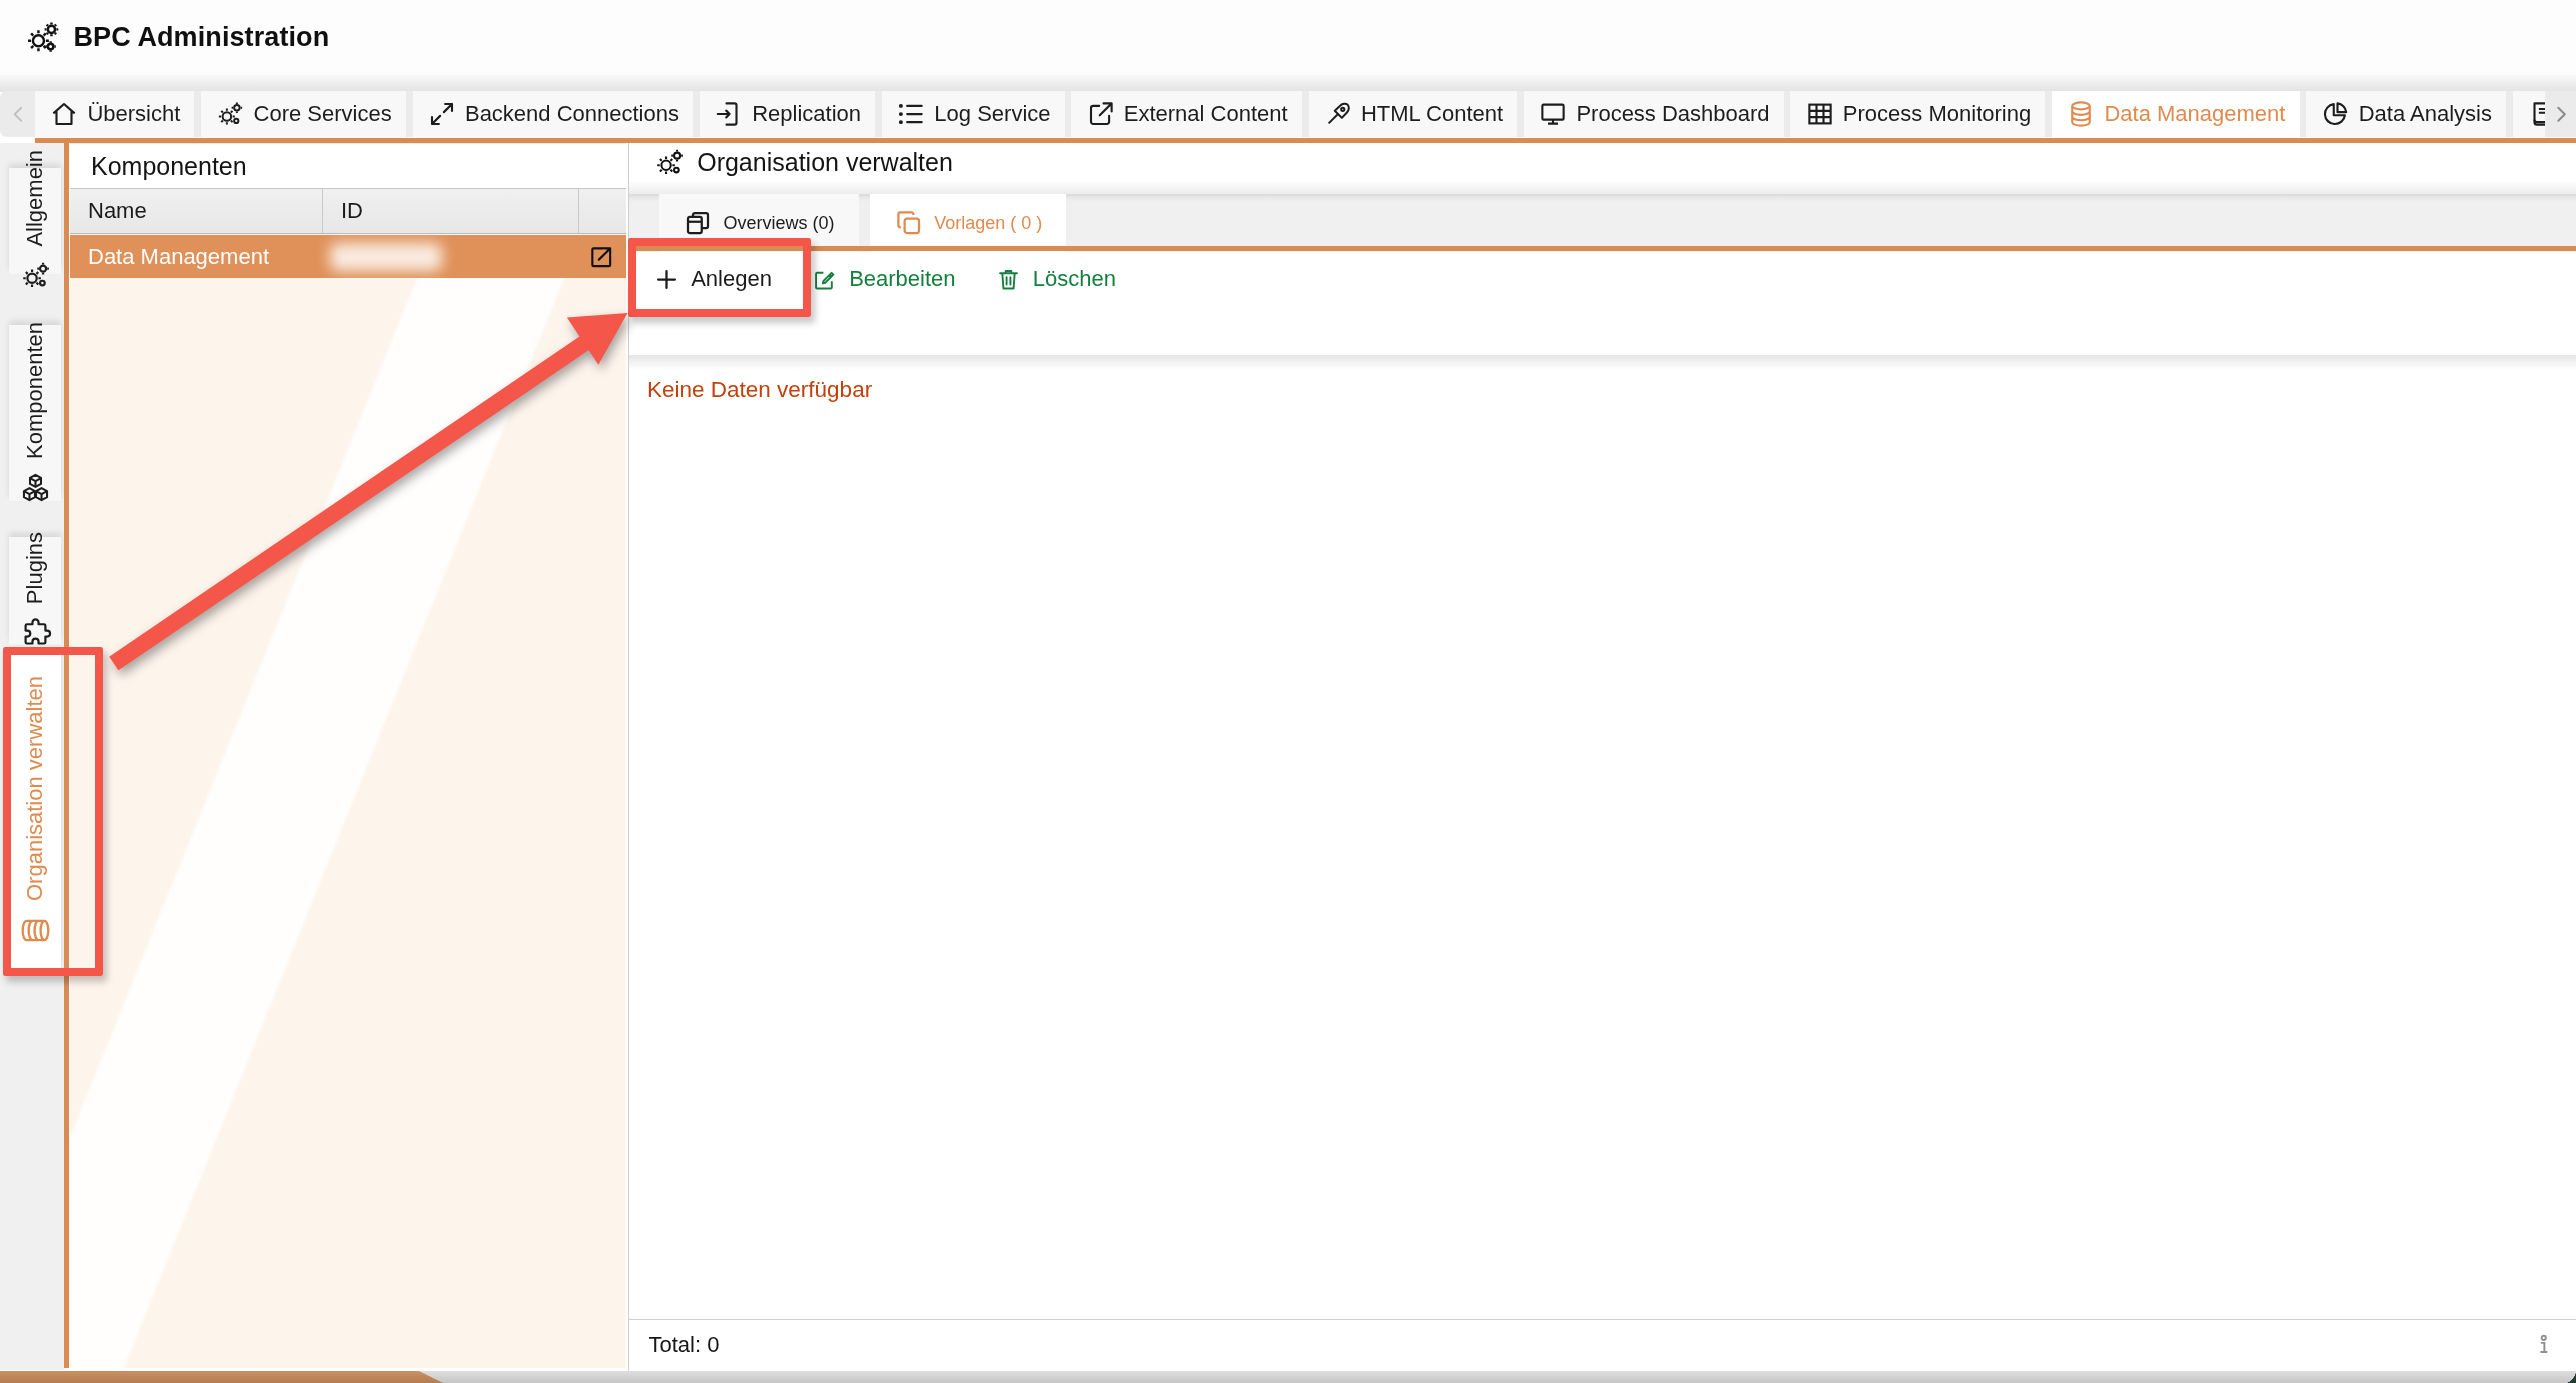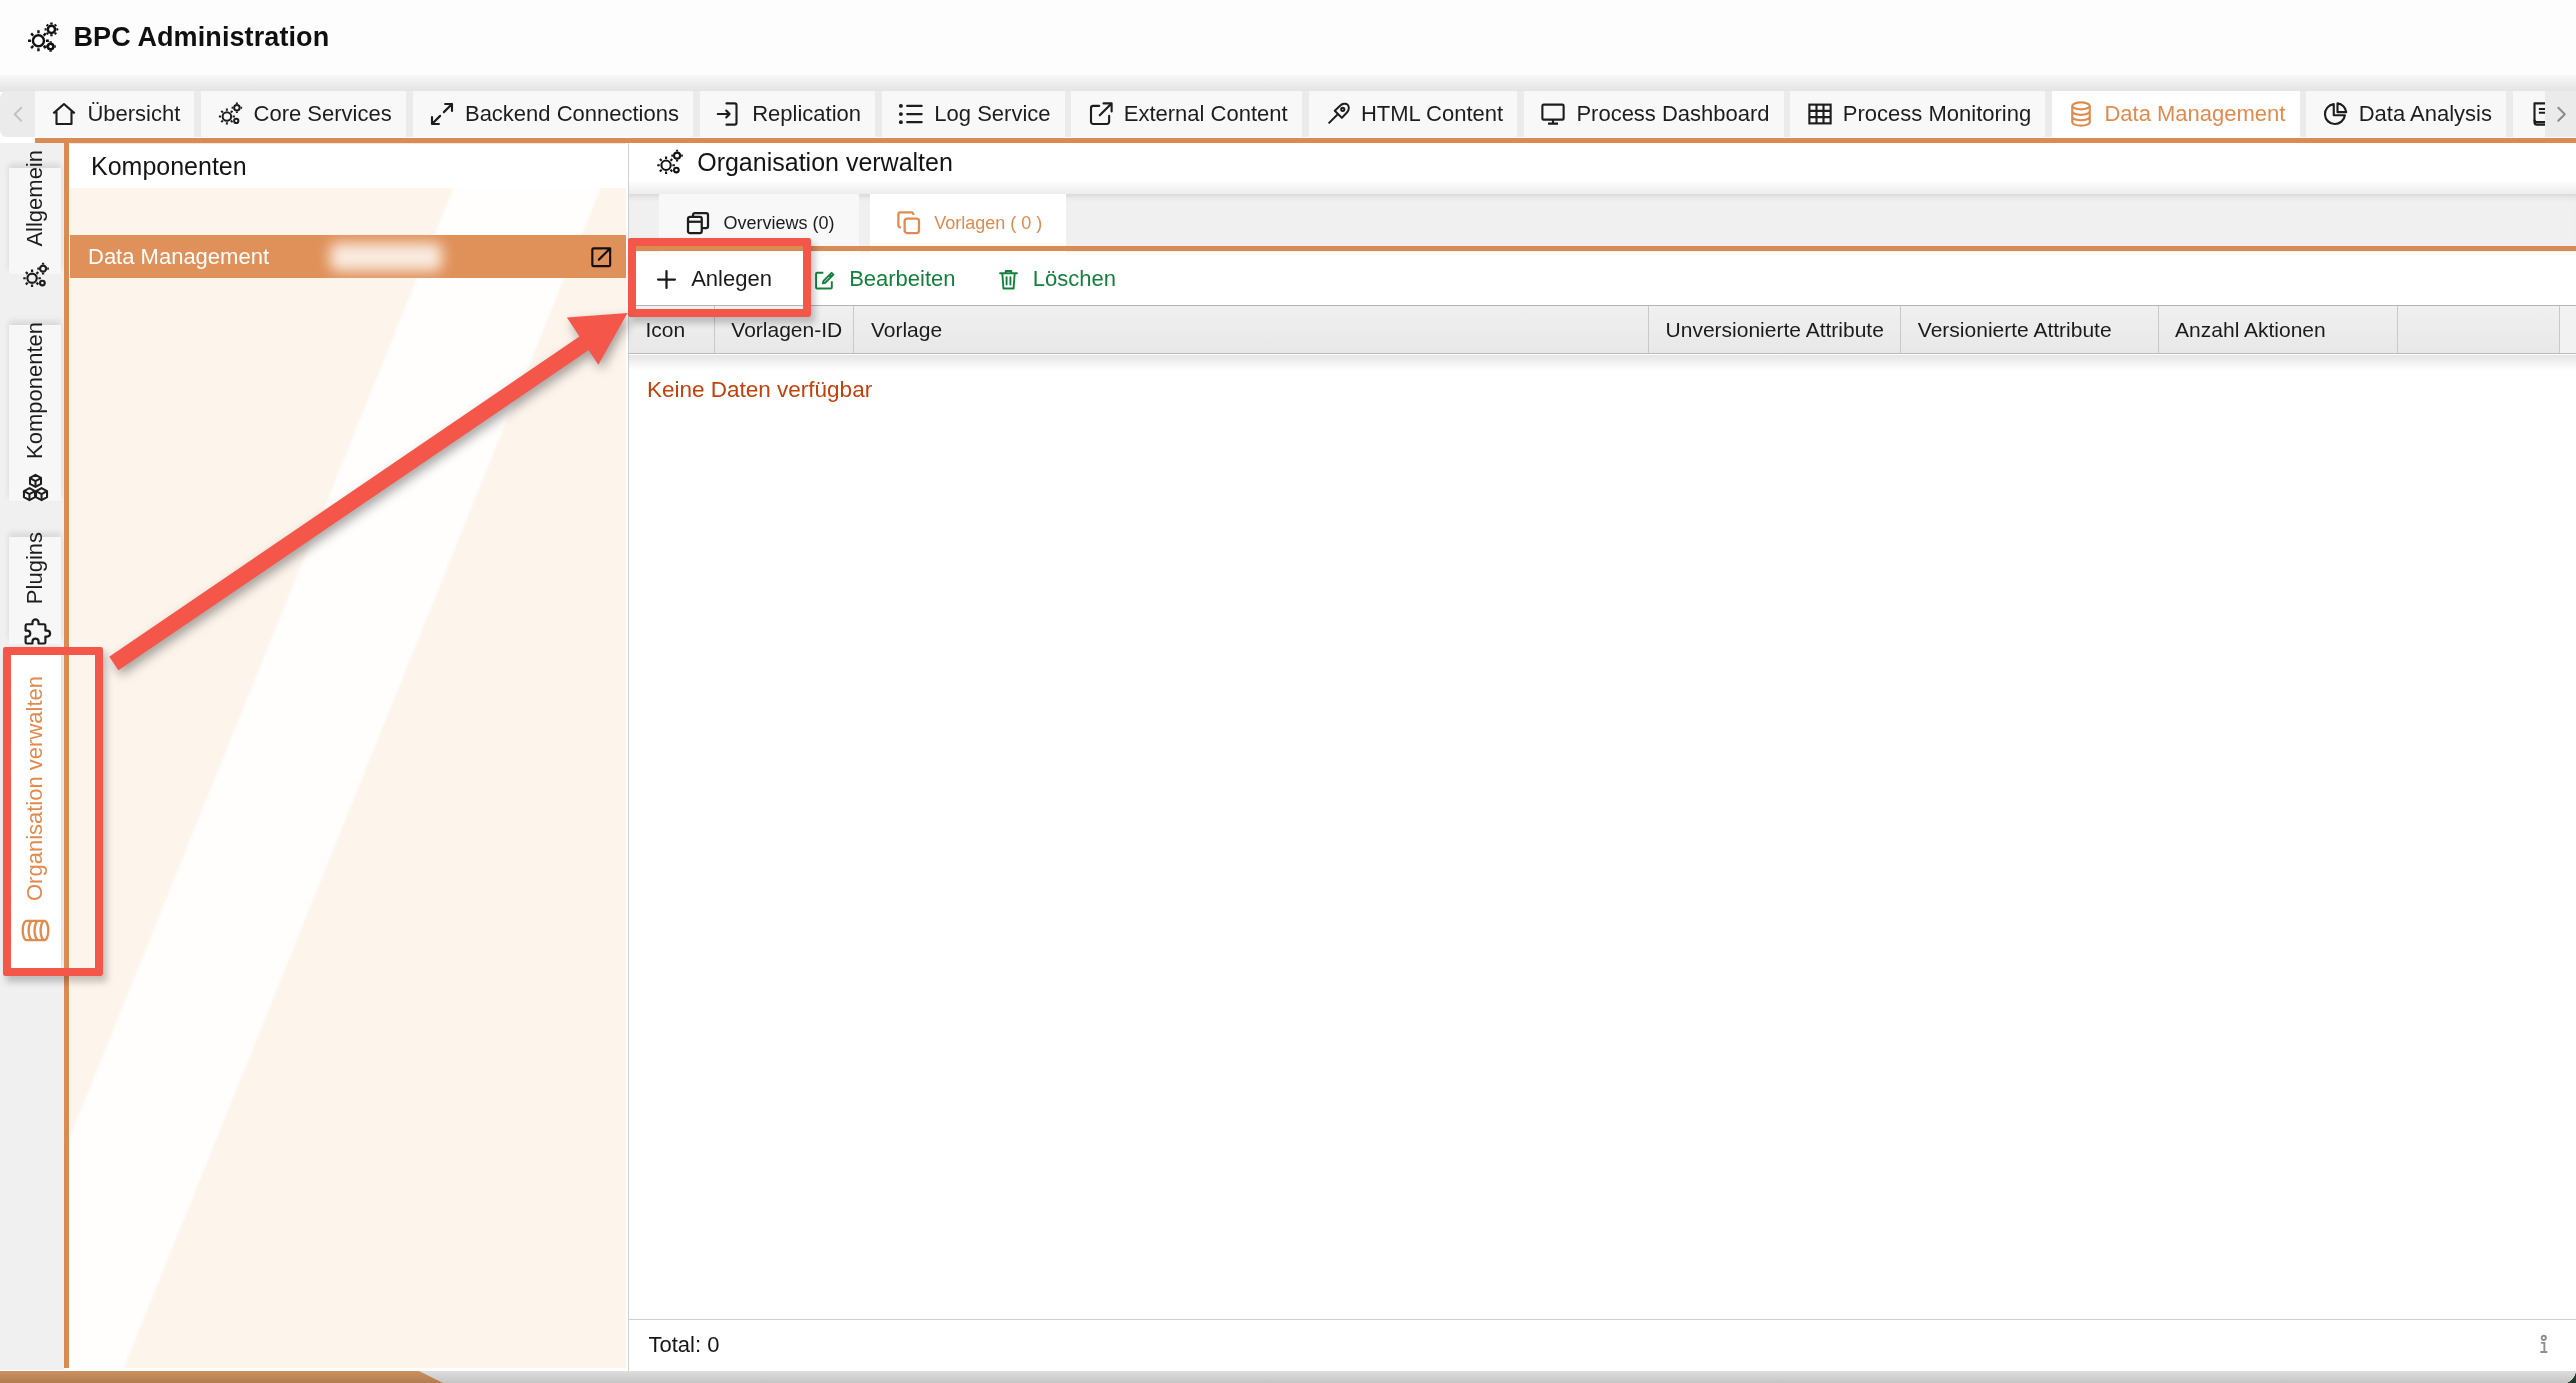--- a/index.html
+++ b/index.html
@@ -266,20 +266,25 @@
           <g transform="rotate(90 12 12)">
             <ellipse cx="12" cy="5.5" rx="7" ry="2.8"></ellipse>
             <path d="M5 5.5v4.3c0 1.6 3.1 2.9 7 2.9s7-1.3 7-2.9M5 9.8v4.3c0 1.6 3.1 2.9 7 2.9s7-1.3 7-2.9M5 14.1v4.4c0 1.6 3.1 2.8 7 2.8s7-1.2 7-2.8V5.5"></path>
           </g>
         </svg>
   </div>
   <div class="accent-vline"></div>
 
   <div class="comp-panel">
     <div class="comp-title">Komponenten</div>
+    <div class="comp-thead">
+      <div class="c" style="width:253px;">Name</div>
+      <div class="c" style="width:256px;">ID</div>
+      <div class="c" style="flex:1;"></div>
+    </div>
     <div class="comp-row">
       <span class="name">Data Management</span>
       <span class="id-blur"></span>
       <span class="row-open">
         <svg viewBox="0 0 24 24" fill="none" stroke="currentColor" stroke-width="1.8" stroke-linecap="round" stroke-linejoin="round">
               <path d="M19.5 10.5v8a1 1 0 0 1-1 1h-13a1 1 0 0 1-1-1v-13a1 1 0 0 1 1-1h8"></path>
               <path d="M14.5 4.5h5v5M19.2 4.8 10 14"></path>
             </svg>
       </span>
     </div>
@@ -332,30 +337,20 @@
         <span>Bearbeiten</span>
       </div>
       <div class="btn disabled">
         <svg viewBox="0 0 24 24" fill="none" stroke="currentColor" stroke-width="1.7" stroke-linecap="round" stroke-linejoin="round">
               <path d="M4.5 6.5h15M9.5 6.5v-2h5v2M6.5 6.5 7.5 20h9l1-13.5M10.3 10v6.5M13.7 10V16.5"></path>
             </svg>
         <span>Löschen</span>
       </div>
     </div>
 
-    <div class="d-thead">
-      <div class="c" style="width:86px;">Icon</div>
-      <div class="c" style="width:140px;">Vorlagen-ID</div>
-      <div class="c" style="width:797px;">Vorlage</div>
-      <div class="c" style="width:253px;">Unversionierte Attribute</div>
-      <div class="c" style="width:258px;">Versionierte Attribute</div>
-      <div class="c" style="width:240px;">Anzahl Aktionen</div>
-      <div class="c" style="width:162px;"></div>
-      <div class="c strip" style="flex:1;"></div>
-    </div>
     <div class="d-body-shadow"></div>
     <div class="empty-msg">Keine Daten verfügbar</div>
 
     <div class="d-footer">
       <span>Total: 0</span>
       <svg class="info-ico" viewBox="0 0 24 24" fill="none" stroke="currentColor" stroke-width="1.8" stroke-linecap="round">
             <circle cx="12" cy="5.5" r="2"></circle>
             <path d="M10 10.2h2.6v8.3M9.5 18.8h5.2"></path>
           </svg>
     </div>

